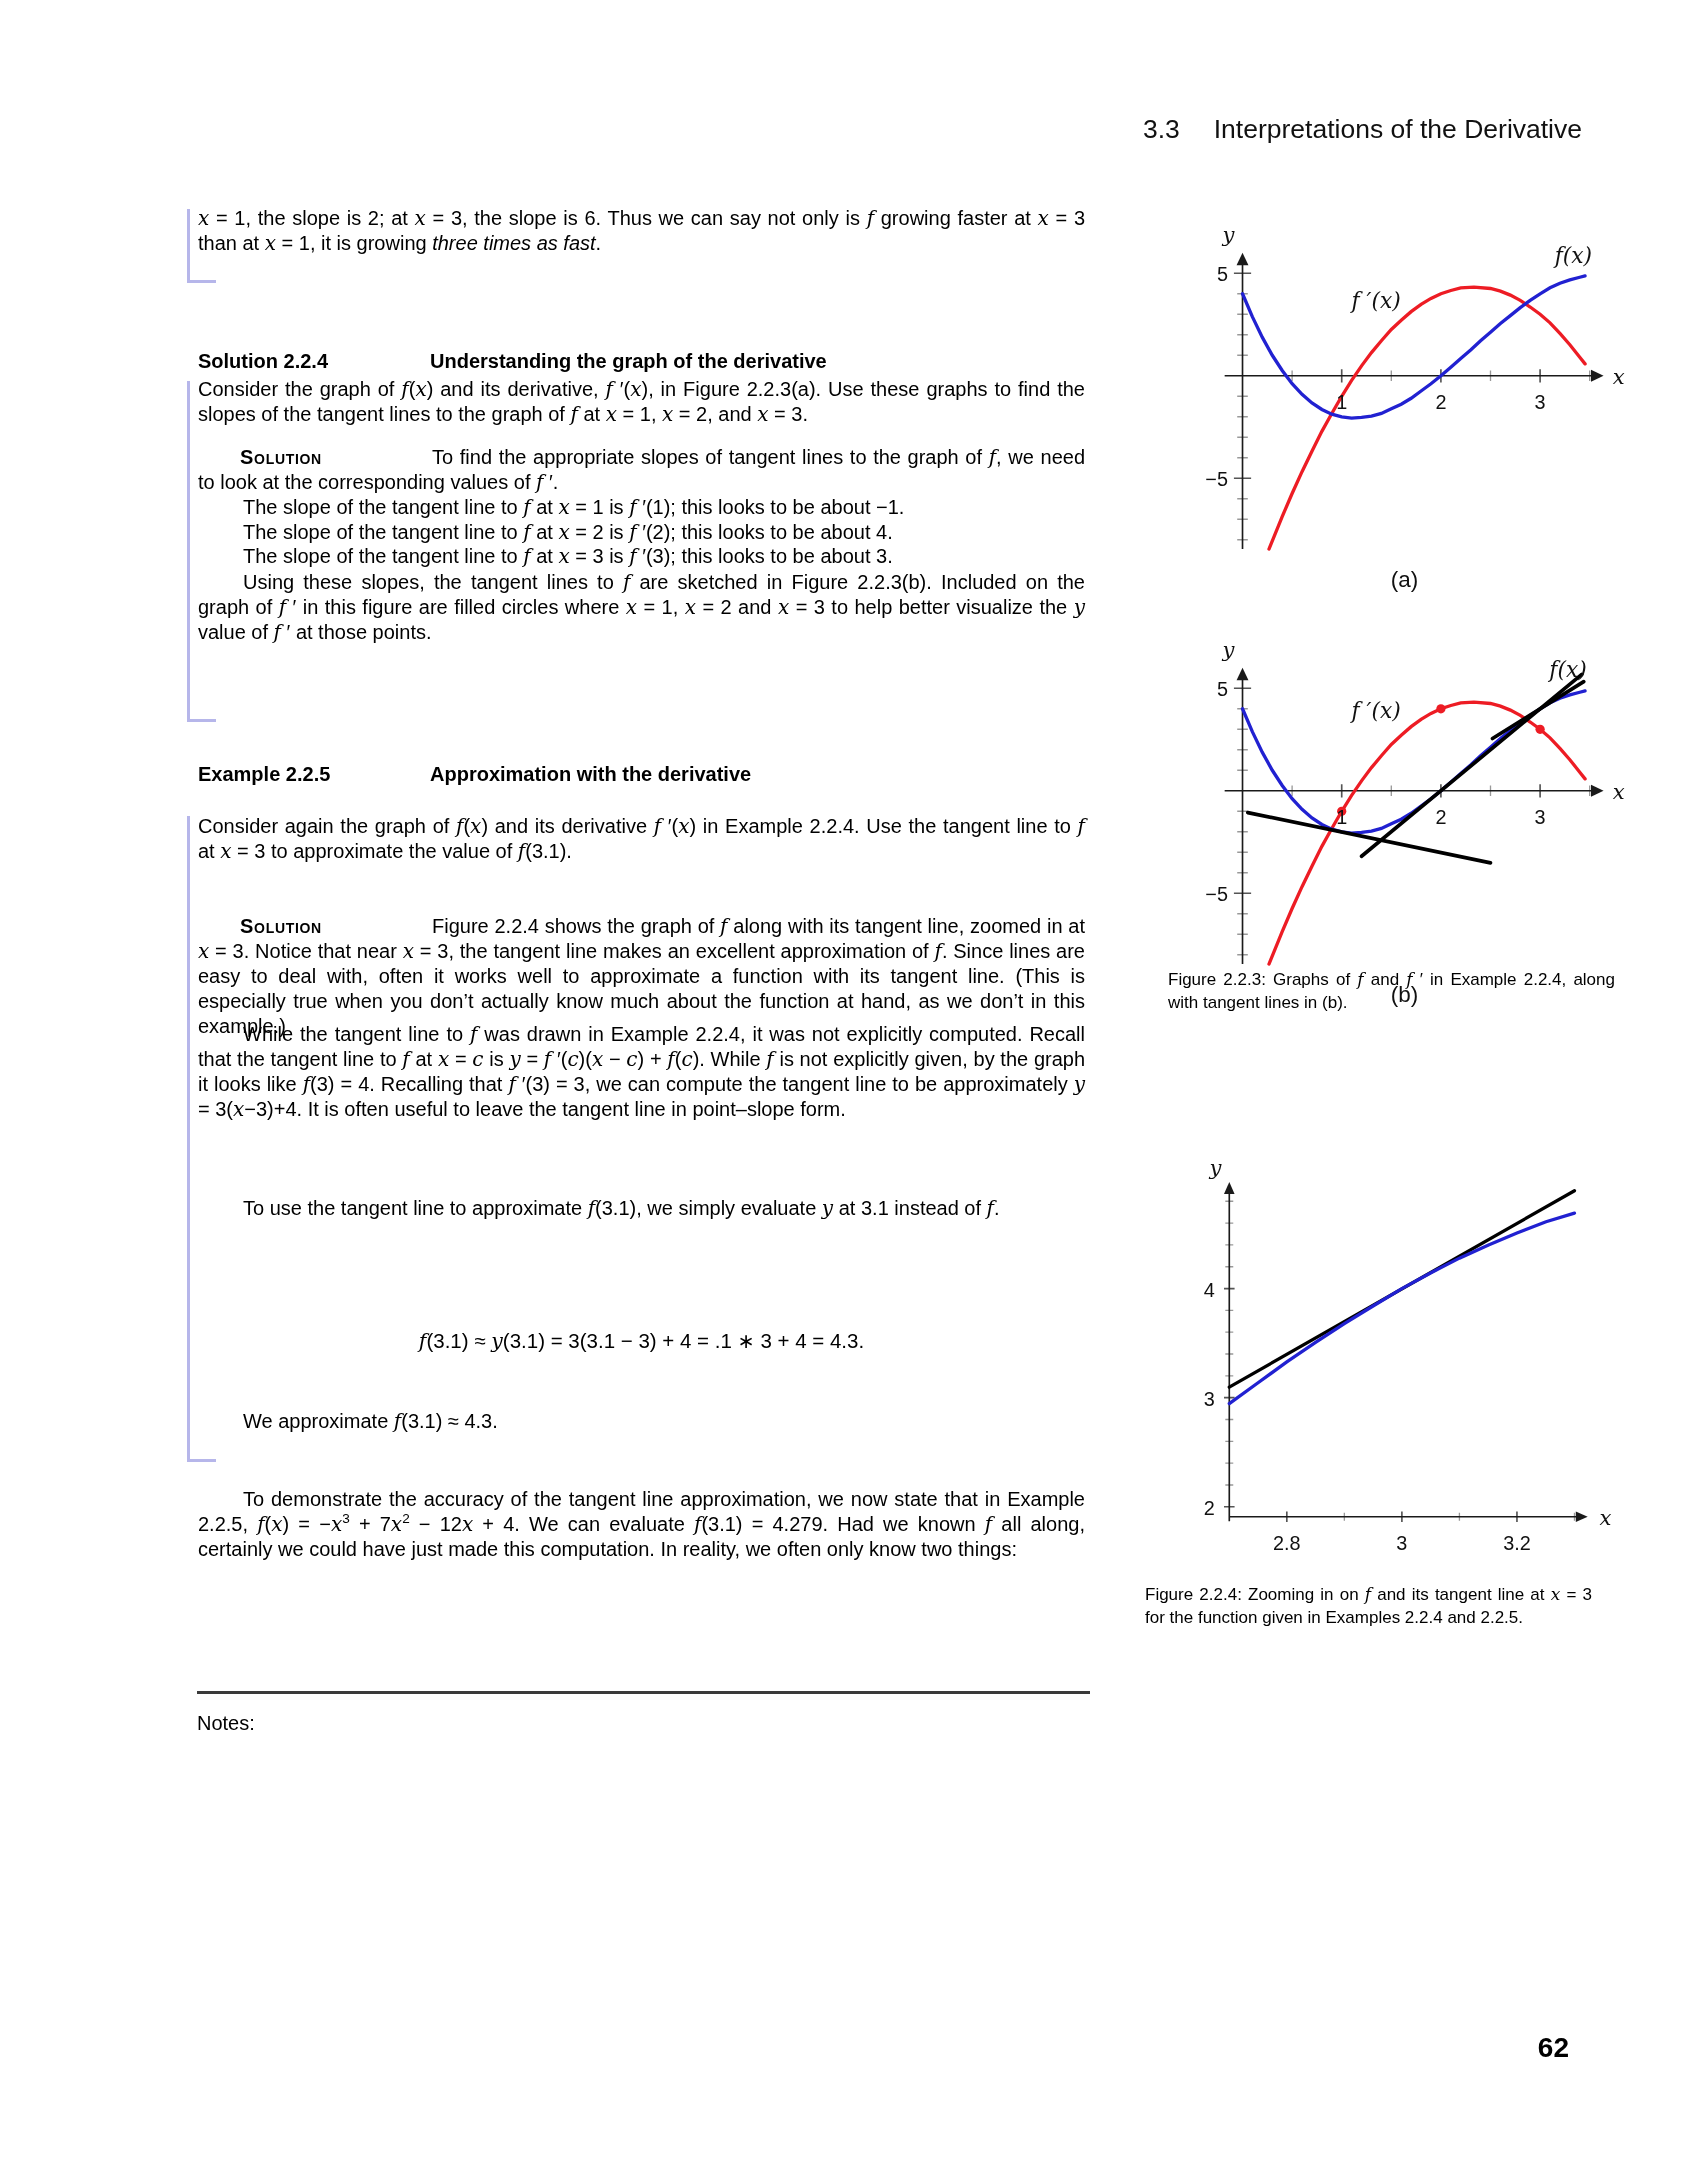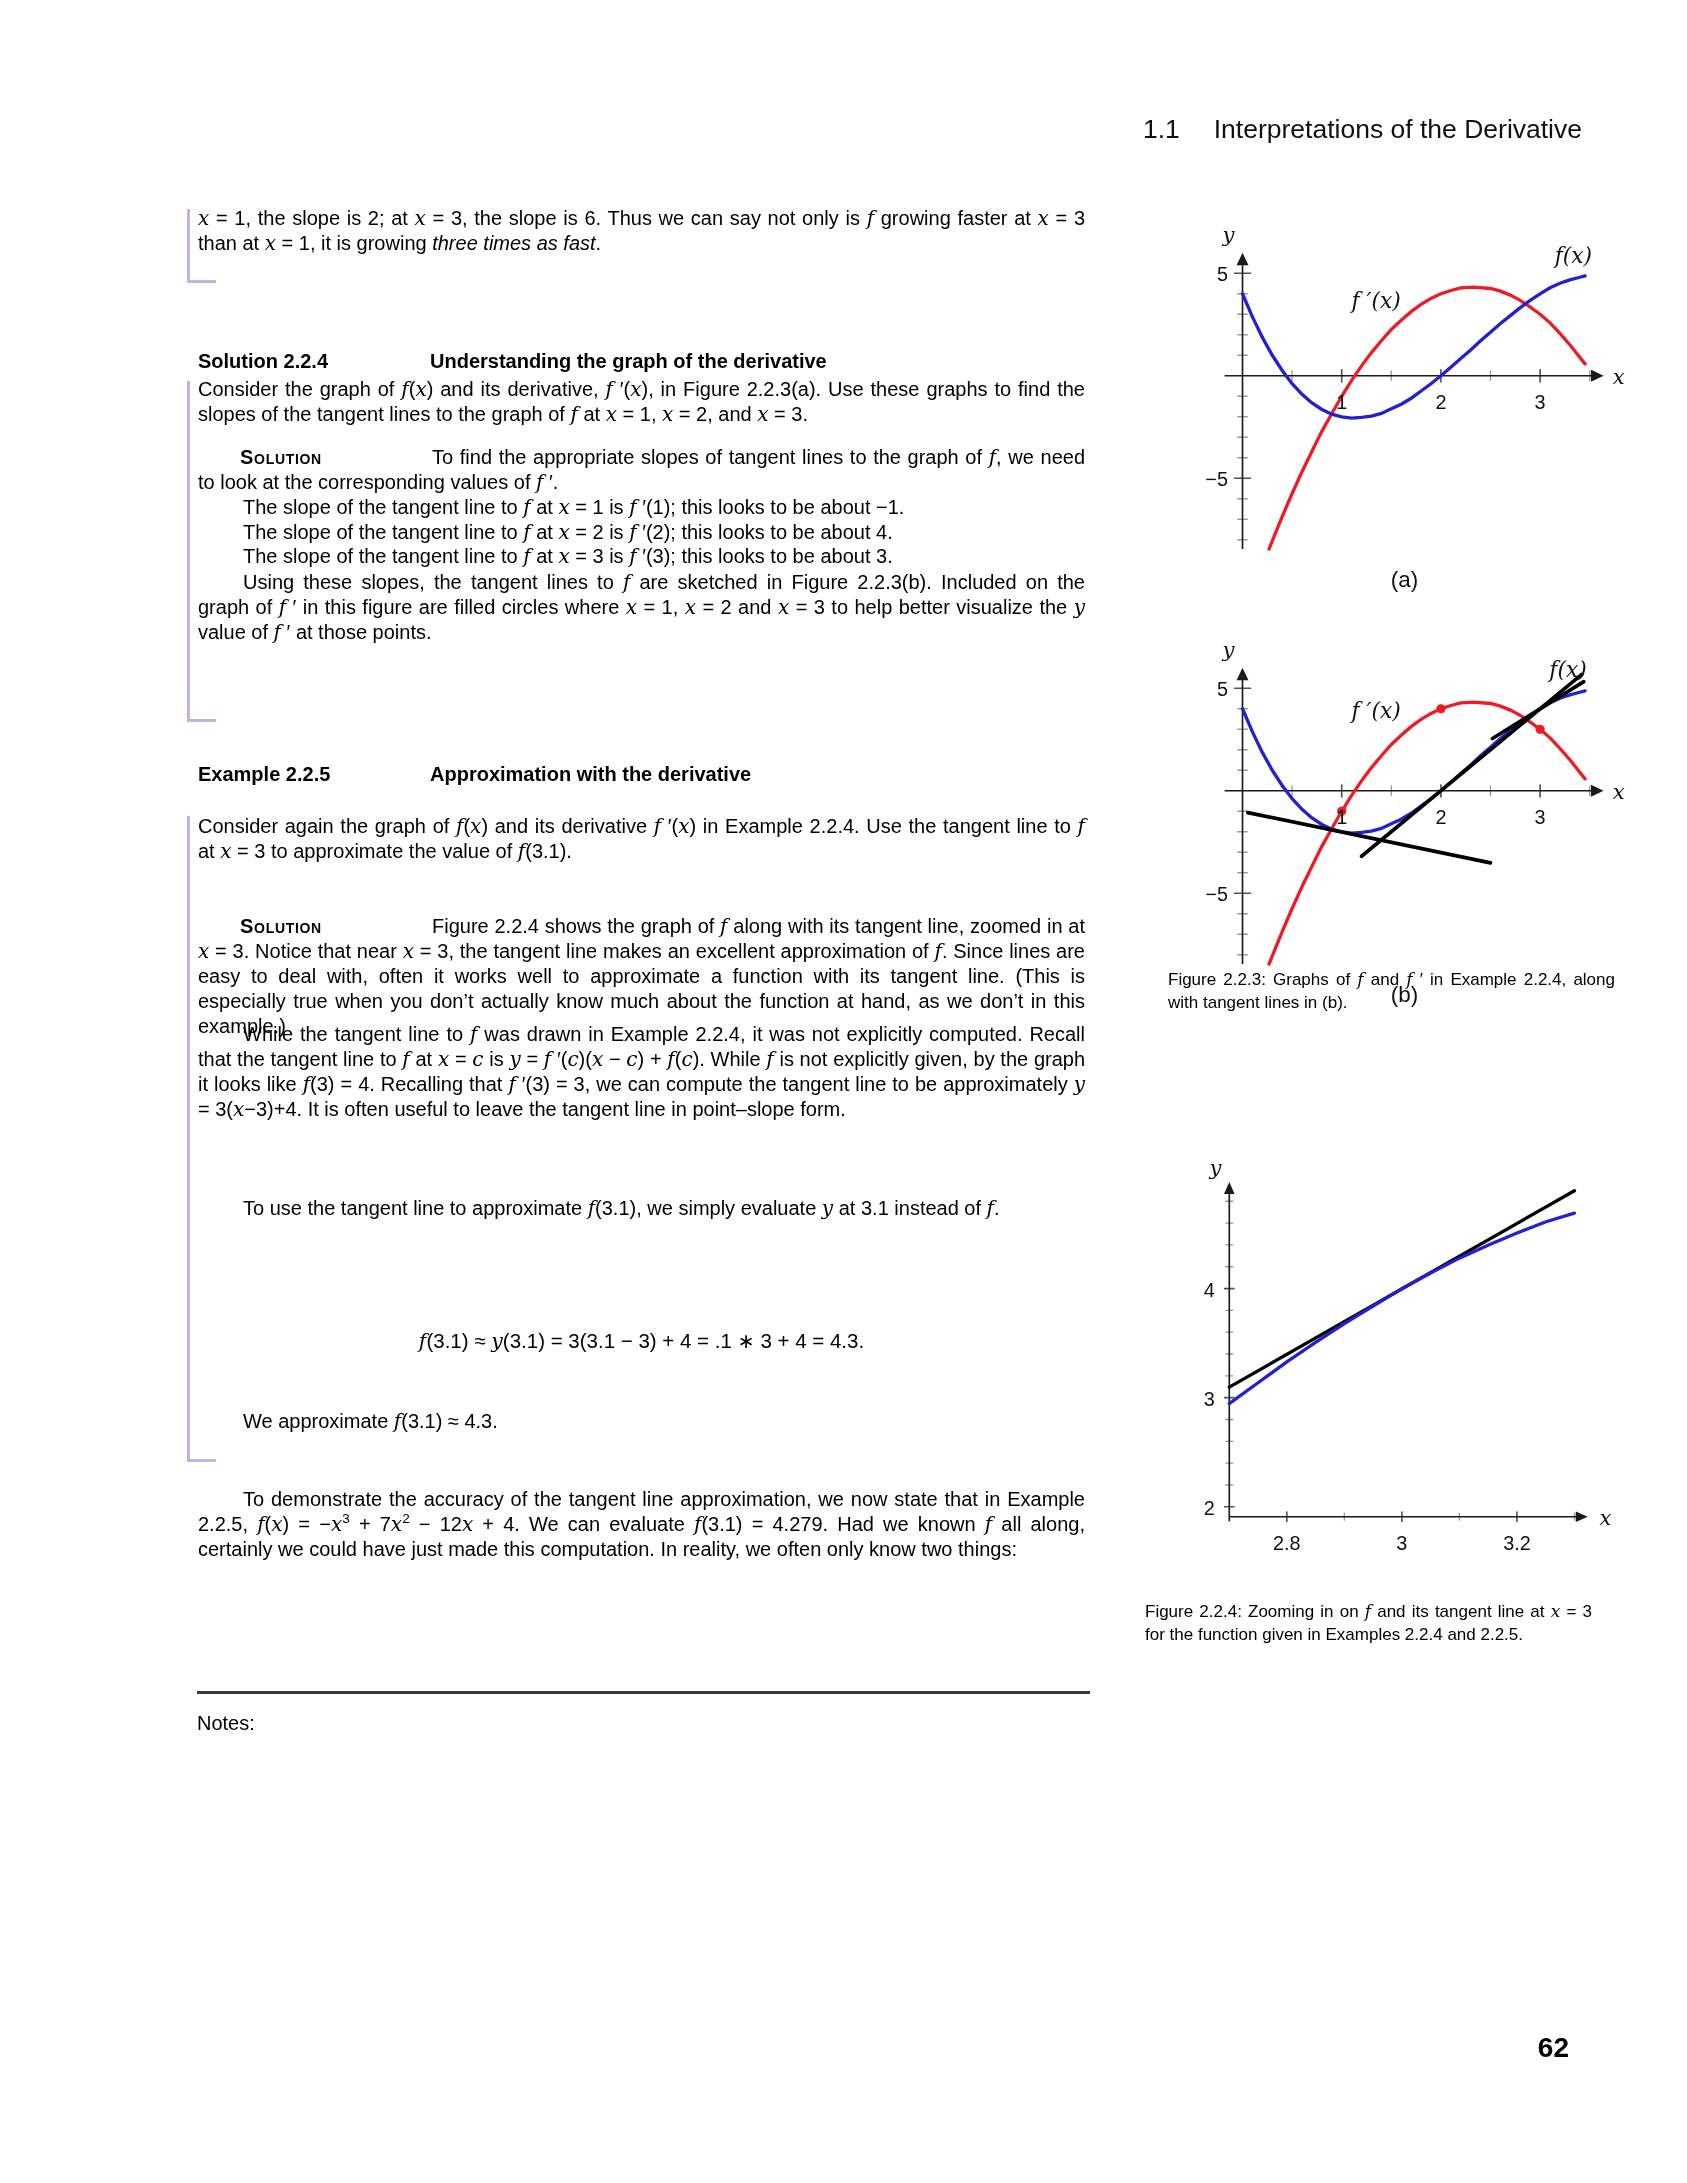--- a/index.html
+++ b/index.html
@@ -41,21 +41,21 @@
   .clab{font:italic 33px "DejaVu Serif",serif;fill:#111;}
   .slab{font:34px "Liberation Sans",sans-serif;fill:#111;}
   .mid{text-anchor:middle;} .end{text-anchor:end;}
 </style>
 </head>
 <body>
 
 <div class="page">
 
   <div class="hdr">
-    <span class="num">1.1</span><span>Interpretations of the Derivative</span>
+    <span class="num">3.3</span><span>Interpretations of the Derivative</span>
   </div>
 
   <div class="ex-bar" style="top:209px;height:74px;">
       <div class="foot"></div>
     </div>
   <div class="ex-bar" style="top:381px;height:341px;">
       <div class="foot"></div>
     </div>
   <div class="ex-bar" style="top:816px;height:646px;">
       <div class="foot"></div>
@@ -192,21 +192,21 @@
       <text class="tlab mid" x="391" y="600">3</text>
       <text class="tlab mid" x="565" y="600">3.2</text>
       <text class="tlab end" x="108" y="547">2</text>
       <text class="tlab end" x="108" y="382">3</text>
       <text class="tlab end" x="108" y="217">4</text>
       <text class="alab end" x="118" y="34">y</text>
       <text class="alab" x="690" y="562">x</text>
     </svg>
   </div>
 
-  <div class="cap" style="top:1583px;margin-top:17px;">
+  <div class="cap" style="top:1583px;">
       <p>Figure 2.2.4: Zooming in on <i class="m">f</i> and its tangent line at <i class="m">x</i> = 3 for the function given in Examples 2.2.4 and 2.2.5.</p>
     </div>
 
   <div class="rule"></div>
   <div class="notes">Notes:</div>
 
   <div class="pgnum">62</div>
 
 </div>
 

